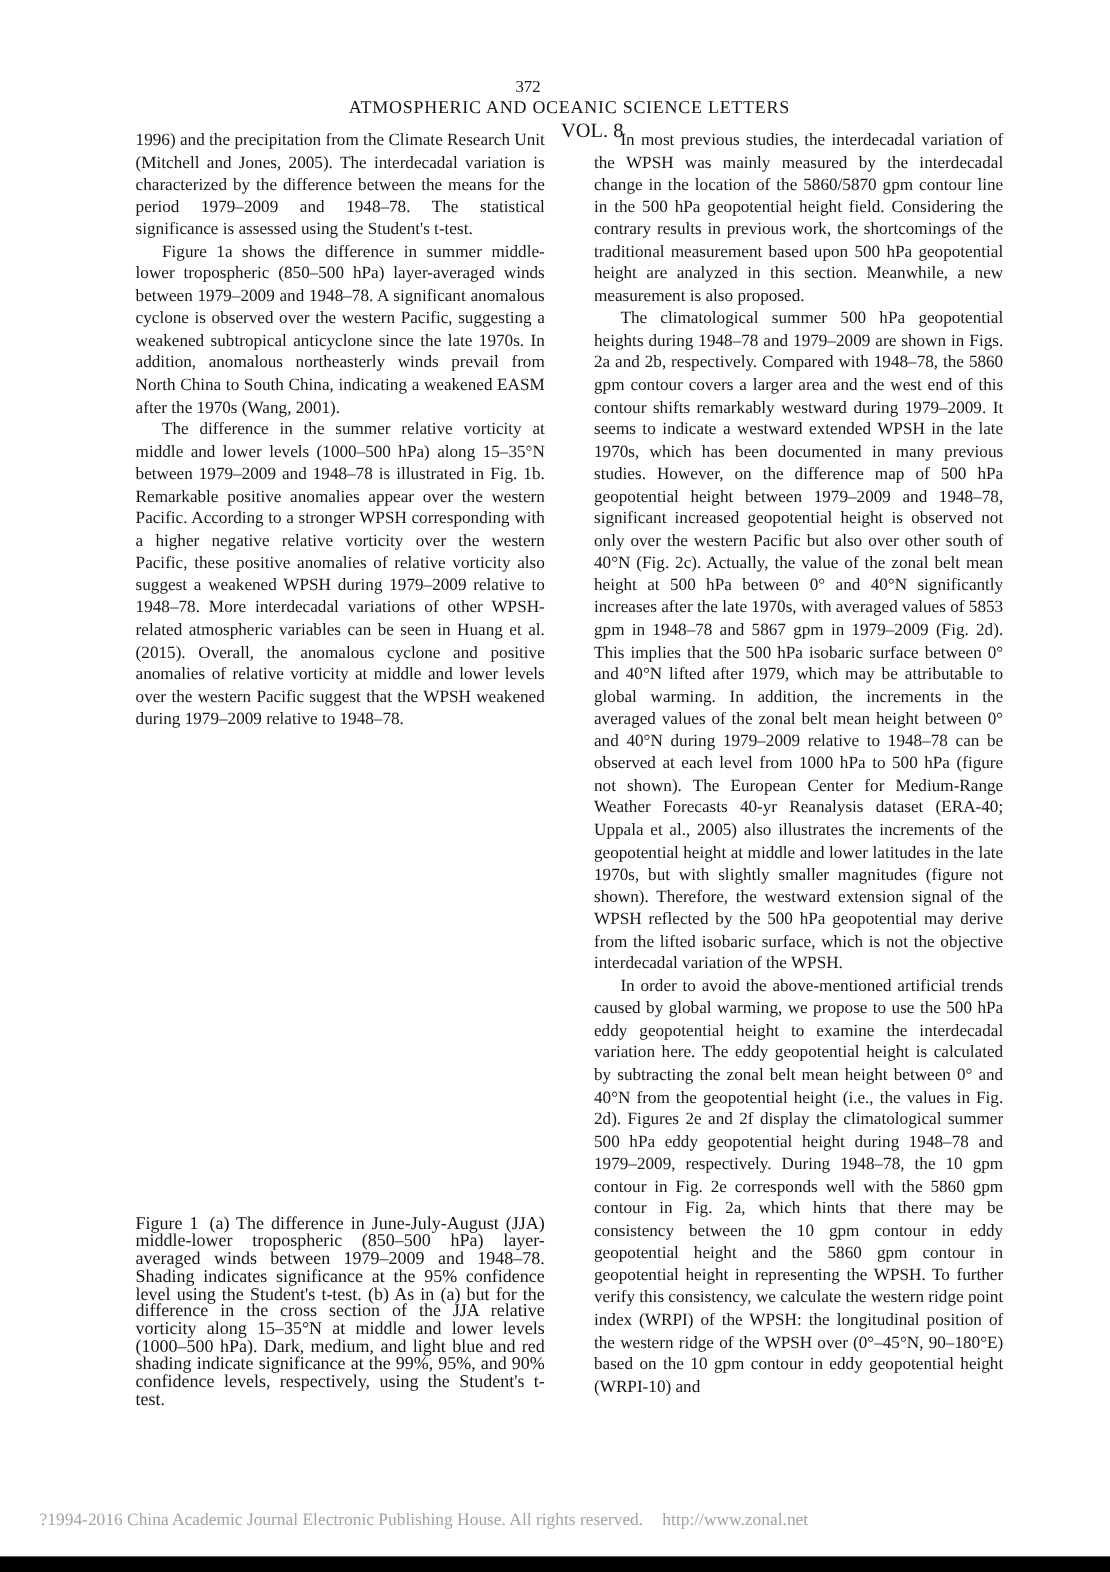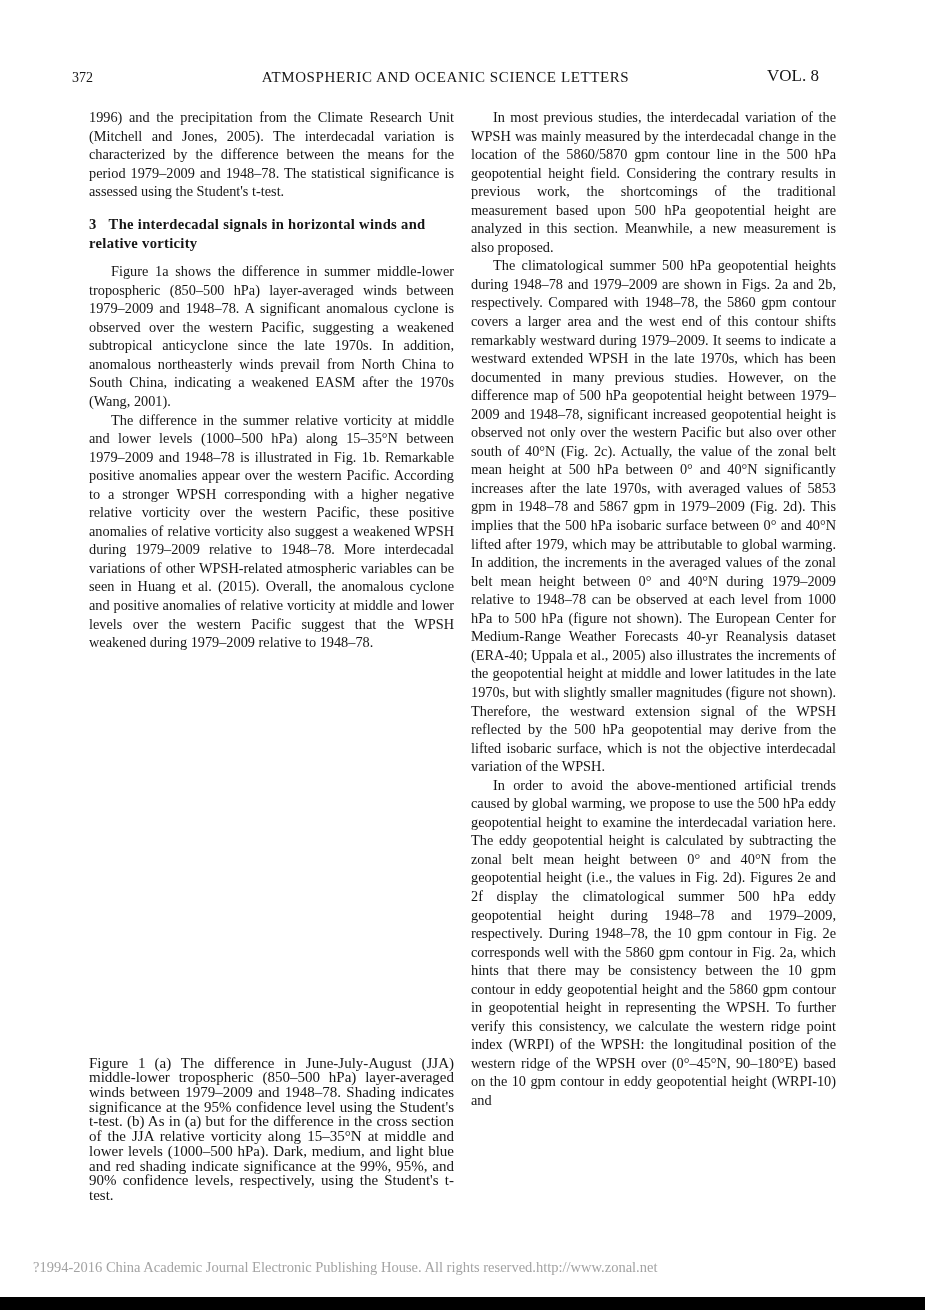--- a/index.html
+++ b/index.html
@@ -8,24 +8,25 @@
     height: 1310px;
     background: #ffffff;
     position: relative;
     overflow: hidden;
     font-family: "Liberation Serif", "DejaVu Serif", serif;
     color: #151515;
   }
   .page-header {
     position: absolute;
     top: 66px;
-    left: 72px;
+    left: 101px;
     width: 747px;
     display: flex;
-    align-items: flex-end;
+    align-items: center;
+    flex-direction: column;
   }
   .page-header .page-num {
     width: 90px;
     font-size: 14px;
     text-align: left;
   }
   .page-header .journal {
     flex: 1;
     text-align: center;
     font-size: 15px;
@@ -43,20 +44,21 @@
     left: 89px;
     width: 747px;
     display: flex;
     gap: 17px;
   }
   .col {
     width: 365px;
     font-size: 14.3px;
     line-height: 18.55px;
     text-align: justify;
+    margin-left: 24px;
   }
   .col p {
     margin: 0;
     text-indent: 22px;
   }
   .col p.no-indent { text-indent: 0; }
   .col h2 {
     font-size: 14.6px;
     line-height: 19.2px;
     font-weight: bold;
@@ -76,20 +78,21 @@
   }
   .figure-caption .fig-label { margin-right: 9px; }
   .page-footer {
     position: absolute;
     top: 1259px;
     left: 33px;
     width: 860px;
     color: #a3a3a3;
     font-size: 14.5px;
     display: flex;
+    gap: 16px;
     white-space: nowrap;
   }
   .bottom-bar {
     position: absolute;
     left: 0;
     bottom: 0;
     width: 925px;
     height: 13px;
     background: #000000;
   }
@@ -100,23 +103,20 @@
 <div class="page-header">
   <span class="page-num">372</span>
   <span class="journal">ATMOSPHERIC AND OCEANIC SCIENCE LETTERS</span>
   <span class="vol">VOL. 8</span>
 </div>
 
 <div class="columns">
 
   <div class="col">
     <p class="no-indent">1996) and the precipitation from the Climate Research Unit (Mitchell and Jones, 2005). The interdecadal variation is characterized by the difference between the means for the period 1979–2009 and 1948–78. The statistical significance is assessed using the Student's t-test.</p>
-    <h2>
-      <span class="sec-num">3</span><span>The interdecadal signals in horizontal winds and relative vorticity</span>
-    </h2>
     <p>Figure 1a shows the difference in summer middle-lower tropospheric (850–500 hPa) layer-averaged winds between 1979–2009 and 1948–78. A significant anomalous cyclone is observed over the western Pacific, suggesting a weakened subtropical anticyclone since the late 1970s. In addition, anomalous northeasterly winds prevail from North China to South China, indicating a weakened EASM after the 1970s (Wang, 2001).</p>
     <p>The difference in the summer relative vorticity at middle and lower levels (1000–500 hPa) along 15–35°N between 1979–2009 and 1948–78 is illustrated in Fig. 1b. Remarkable positive anomalies appear over the western Pacific. According to a stronger WPSH corresponding with a higher negative relative vorticity over the western Pacific, these positive anomalies of relative vorticity also suggest a weakened WPSH during 1979–2009 relative to 1948–78. More interdecadal variations of other WPSH-related atmospheric variables can be seen in Huang et al. (2015). Overall, the anomalous cyclone and positive anomalies of relative vorticity at middle and lower levels over the western Pacific suggest that the WPSH weakened during 1979–2009 relative to 1948–78.</p>
     <div class="figure-space"></div>
     <div class="figure-caption">
       <span class="fig-label">Figure 1</span><span>(a) The difference in June-July-August (JJA) middle-lower tropospheric (850–500 hPa) layer-averaged winds between 1979–2009 and 1948–78. Shading indicates significance at the 95% confidence level using the Student's t-test. (b) As in (a) but for the difference in the cross section of the JJA relative vorticity along 15–35°N at middle and lower levels (1000–500 hPa). Dark, medium, and light blue and red shading indicate significance at the 99%, 95%, and 90% confidence levels, respectively, using the Student's t-test.</span>
     </div>
   </div>
 
   <div class="col">
     <p>In most previous studies, the interdecadal variation of the WPSH was mainly measured by the interdecadal change in the location of the 5860/5870 gpm contour line in the 500 hPa geopotential height field. Considering the contrary results in previous work, the shortcomings of the traditional measurement based upon 500 hPa geopotential height are analyzed in this section. Meanwhile, a new measurement is also proposed.</p>

